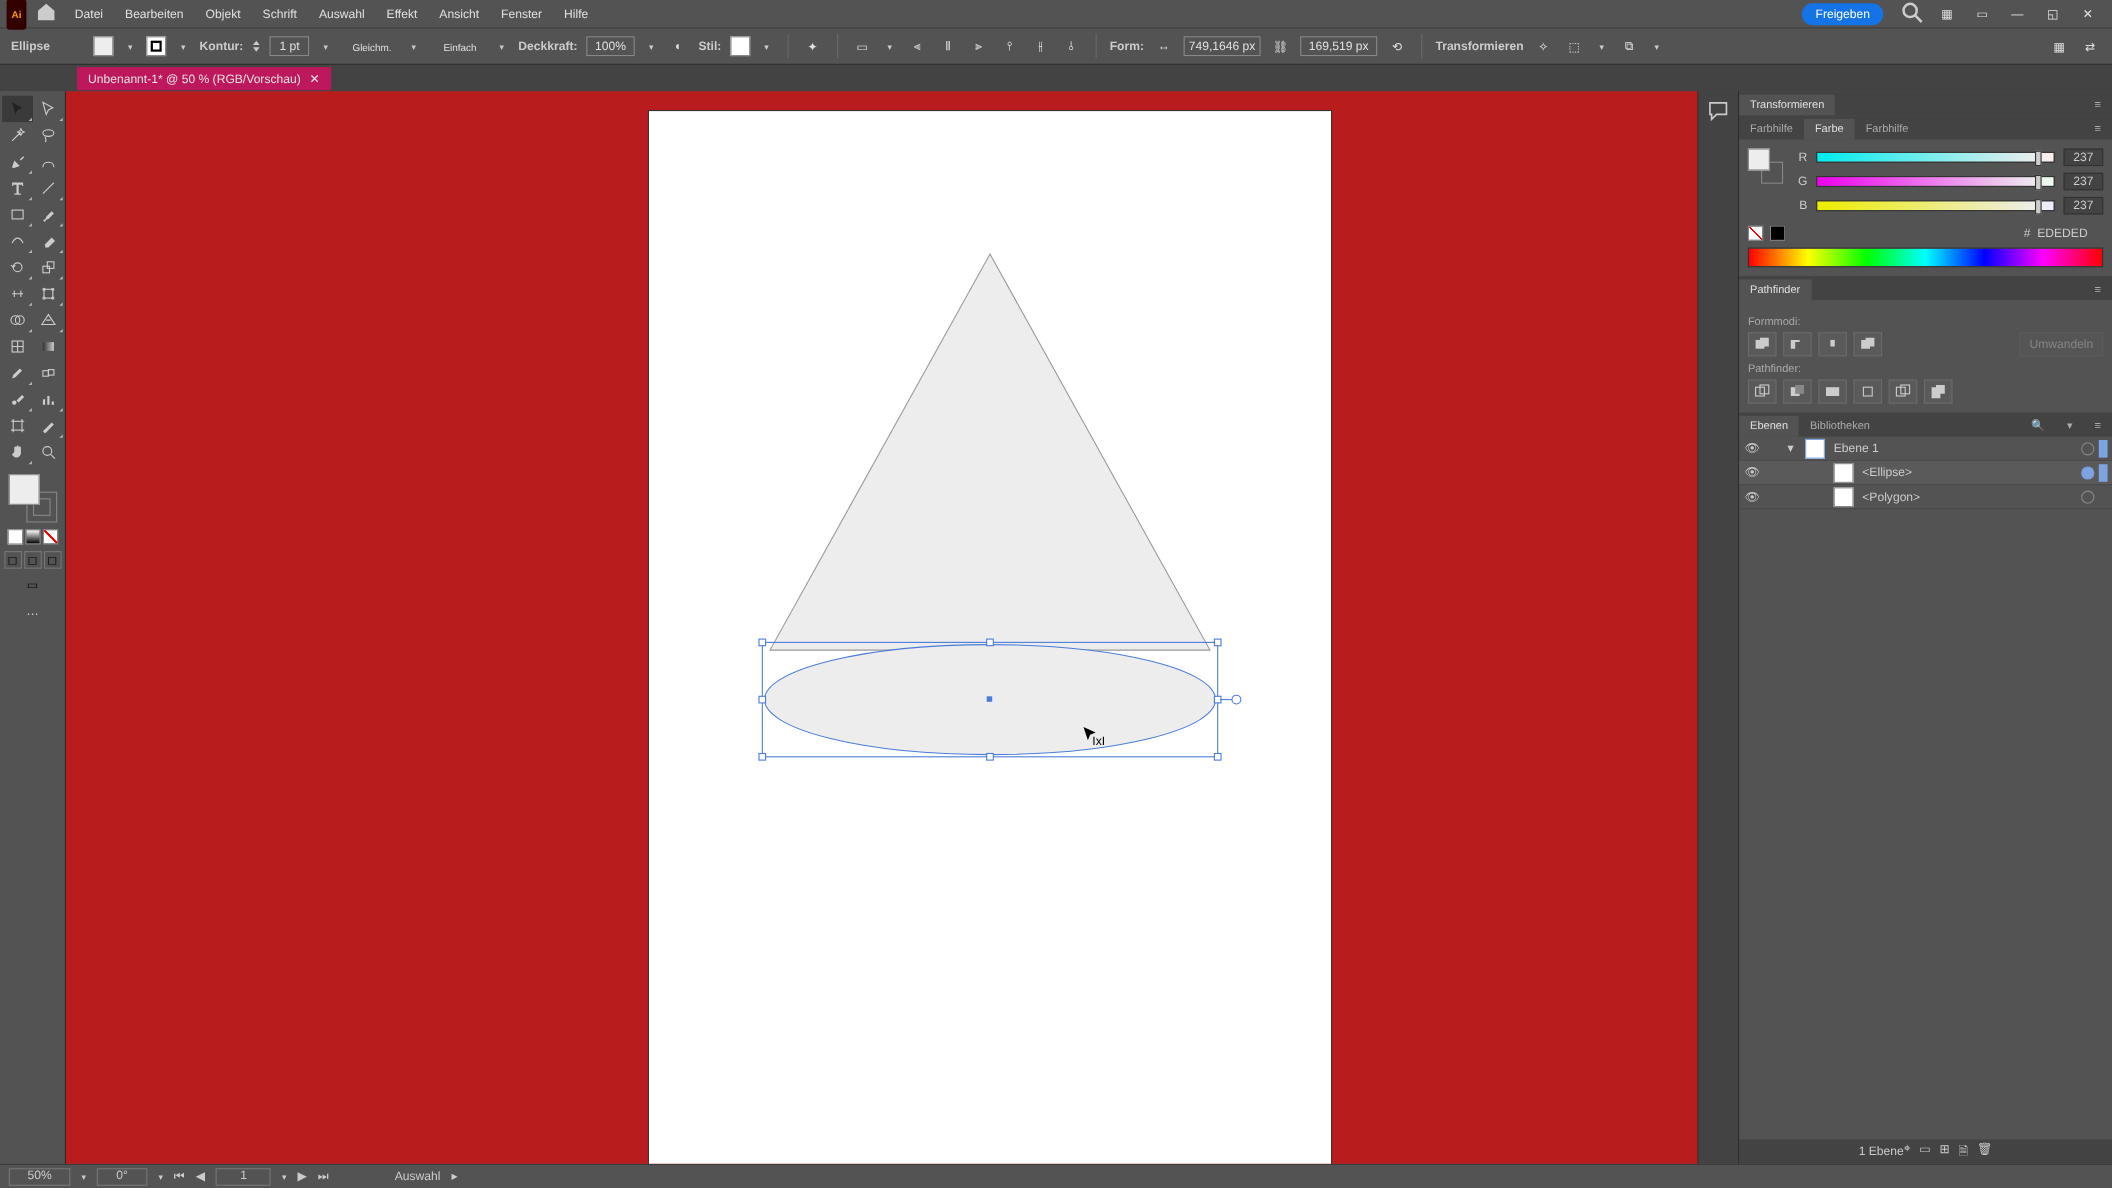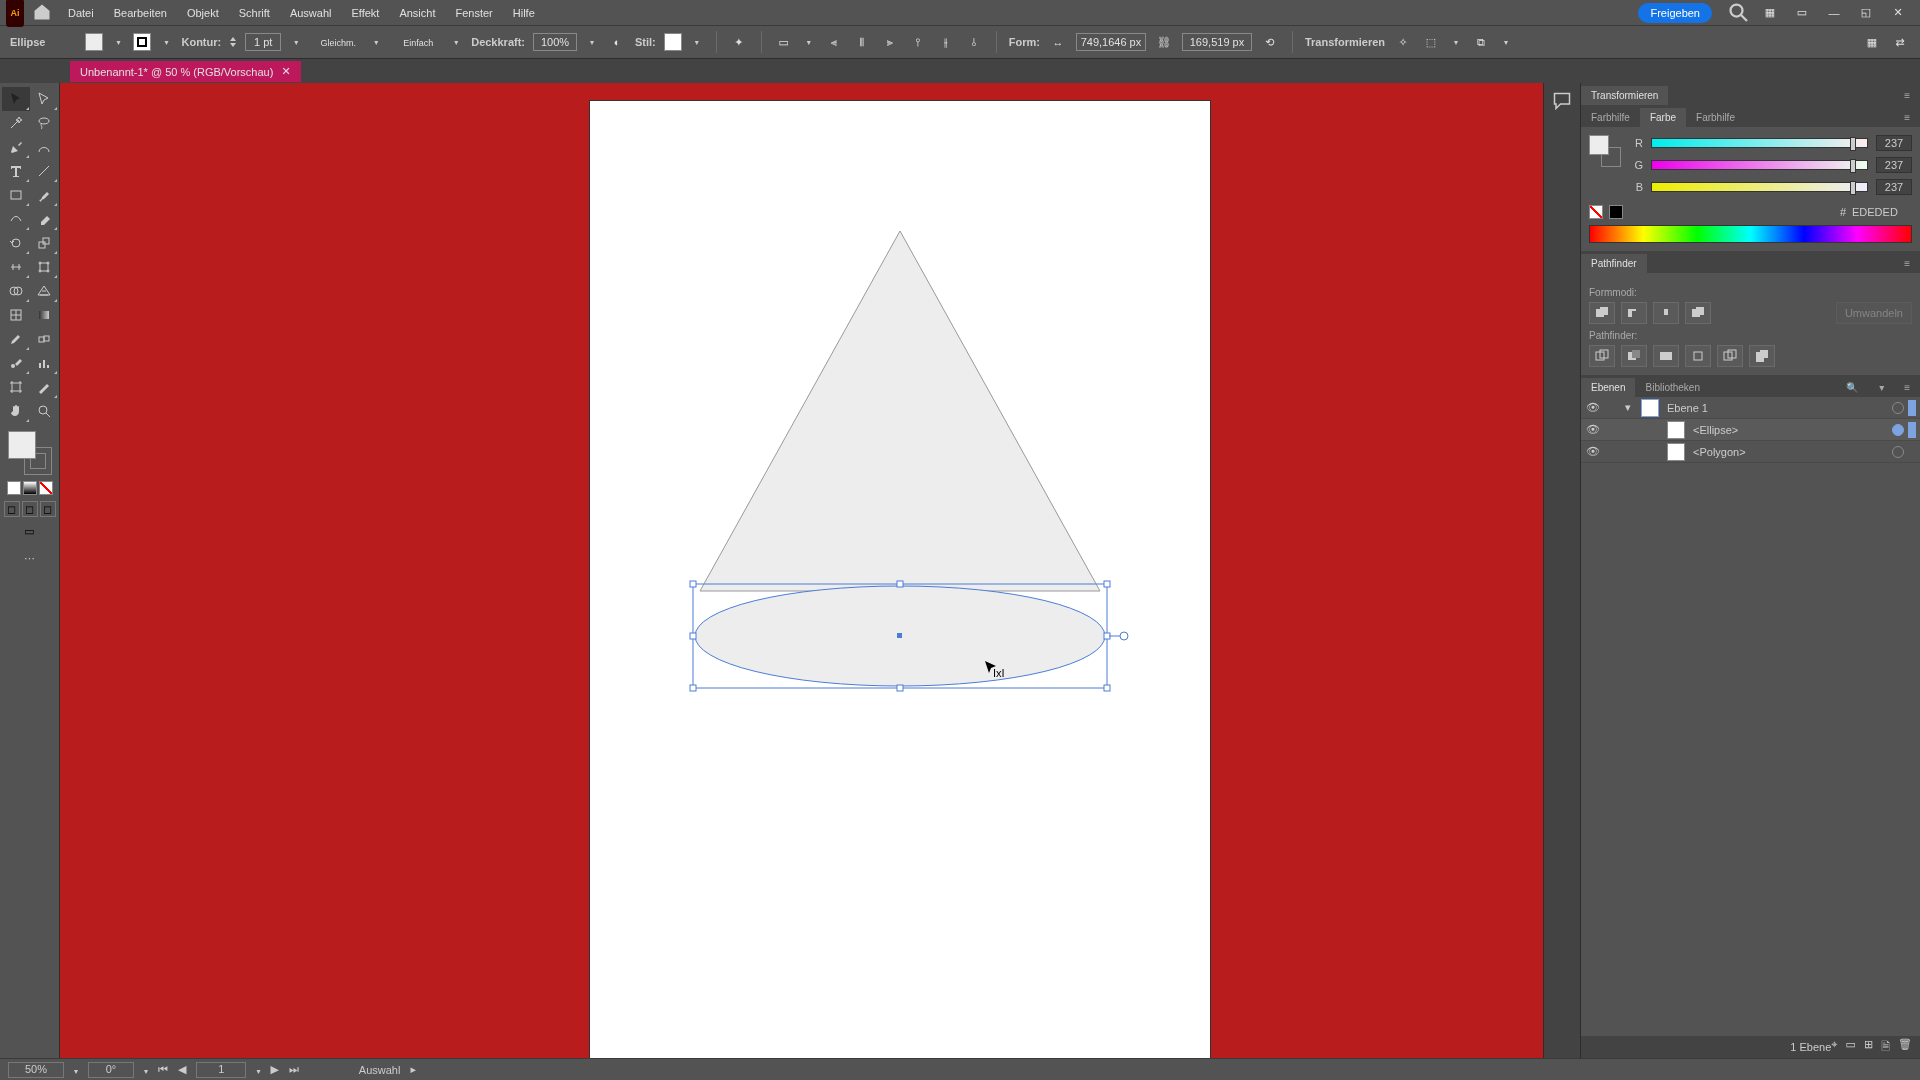--- a/index.html
+++ b/index.html
@@ -86,21 +86,21 @@
 
 
 .layer-row { display:flex; align-items:center; height:22px; border-bottom:1px solid #4a4a4a; gap:4px; padding:0 4px;}
 .layer-row .vis { width:16px; text-align:center; cursor:pointer;}
 .layer-row .lock { width:16px;}
 .layer-row .twisty { width:12px; cursor:pointer;}
 .layer-row .thumb { width:18px; height:18px; background:white; border:1px solid #888;}
 .layer-row .name { flex:1; padding-left:4px;}
 .layer-row .target { width:12px; height:12px; border:1px solid #888; border-radius:50%;}
 .layer-row .sel-ind { width:8px; height:16px;}
-.layers-footer { height:22px; background:#434343; display:flex; align-items:center; padding:0 8px; justify-content:flex-end; font-size:10px;}
+.layers-footer { height:22px; background:#434343; display:flex; align-items:center; padding:0 8px; justify-content:center; font-size:10px;}
 
 
 .status-bar { height:22px; background:#535353; border-top:1px solid #3a3a3a; display:flex; align-items:center; padding:0 8px; color:#ccc; gap:10px; font-size:10px;}
 .status-bar .zoom-sel { width:56px; height:16px; background:#535353; border:1px solid #777; text-align:center;}
 .status-bar .rot-sel { width:46px; height:16px; background:#535353; border:1px solid #777; text-align:center;}
 
 .chev::after{content:'▾'; font-size:8px; color:#ccc;}
 </style>
 </head>
 <body>

